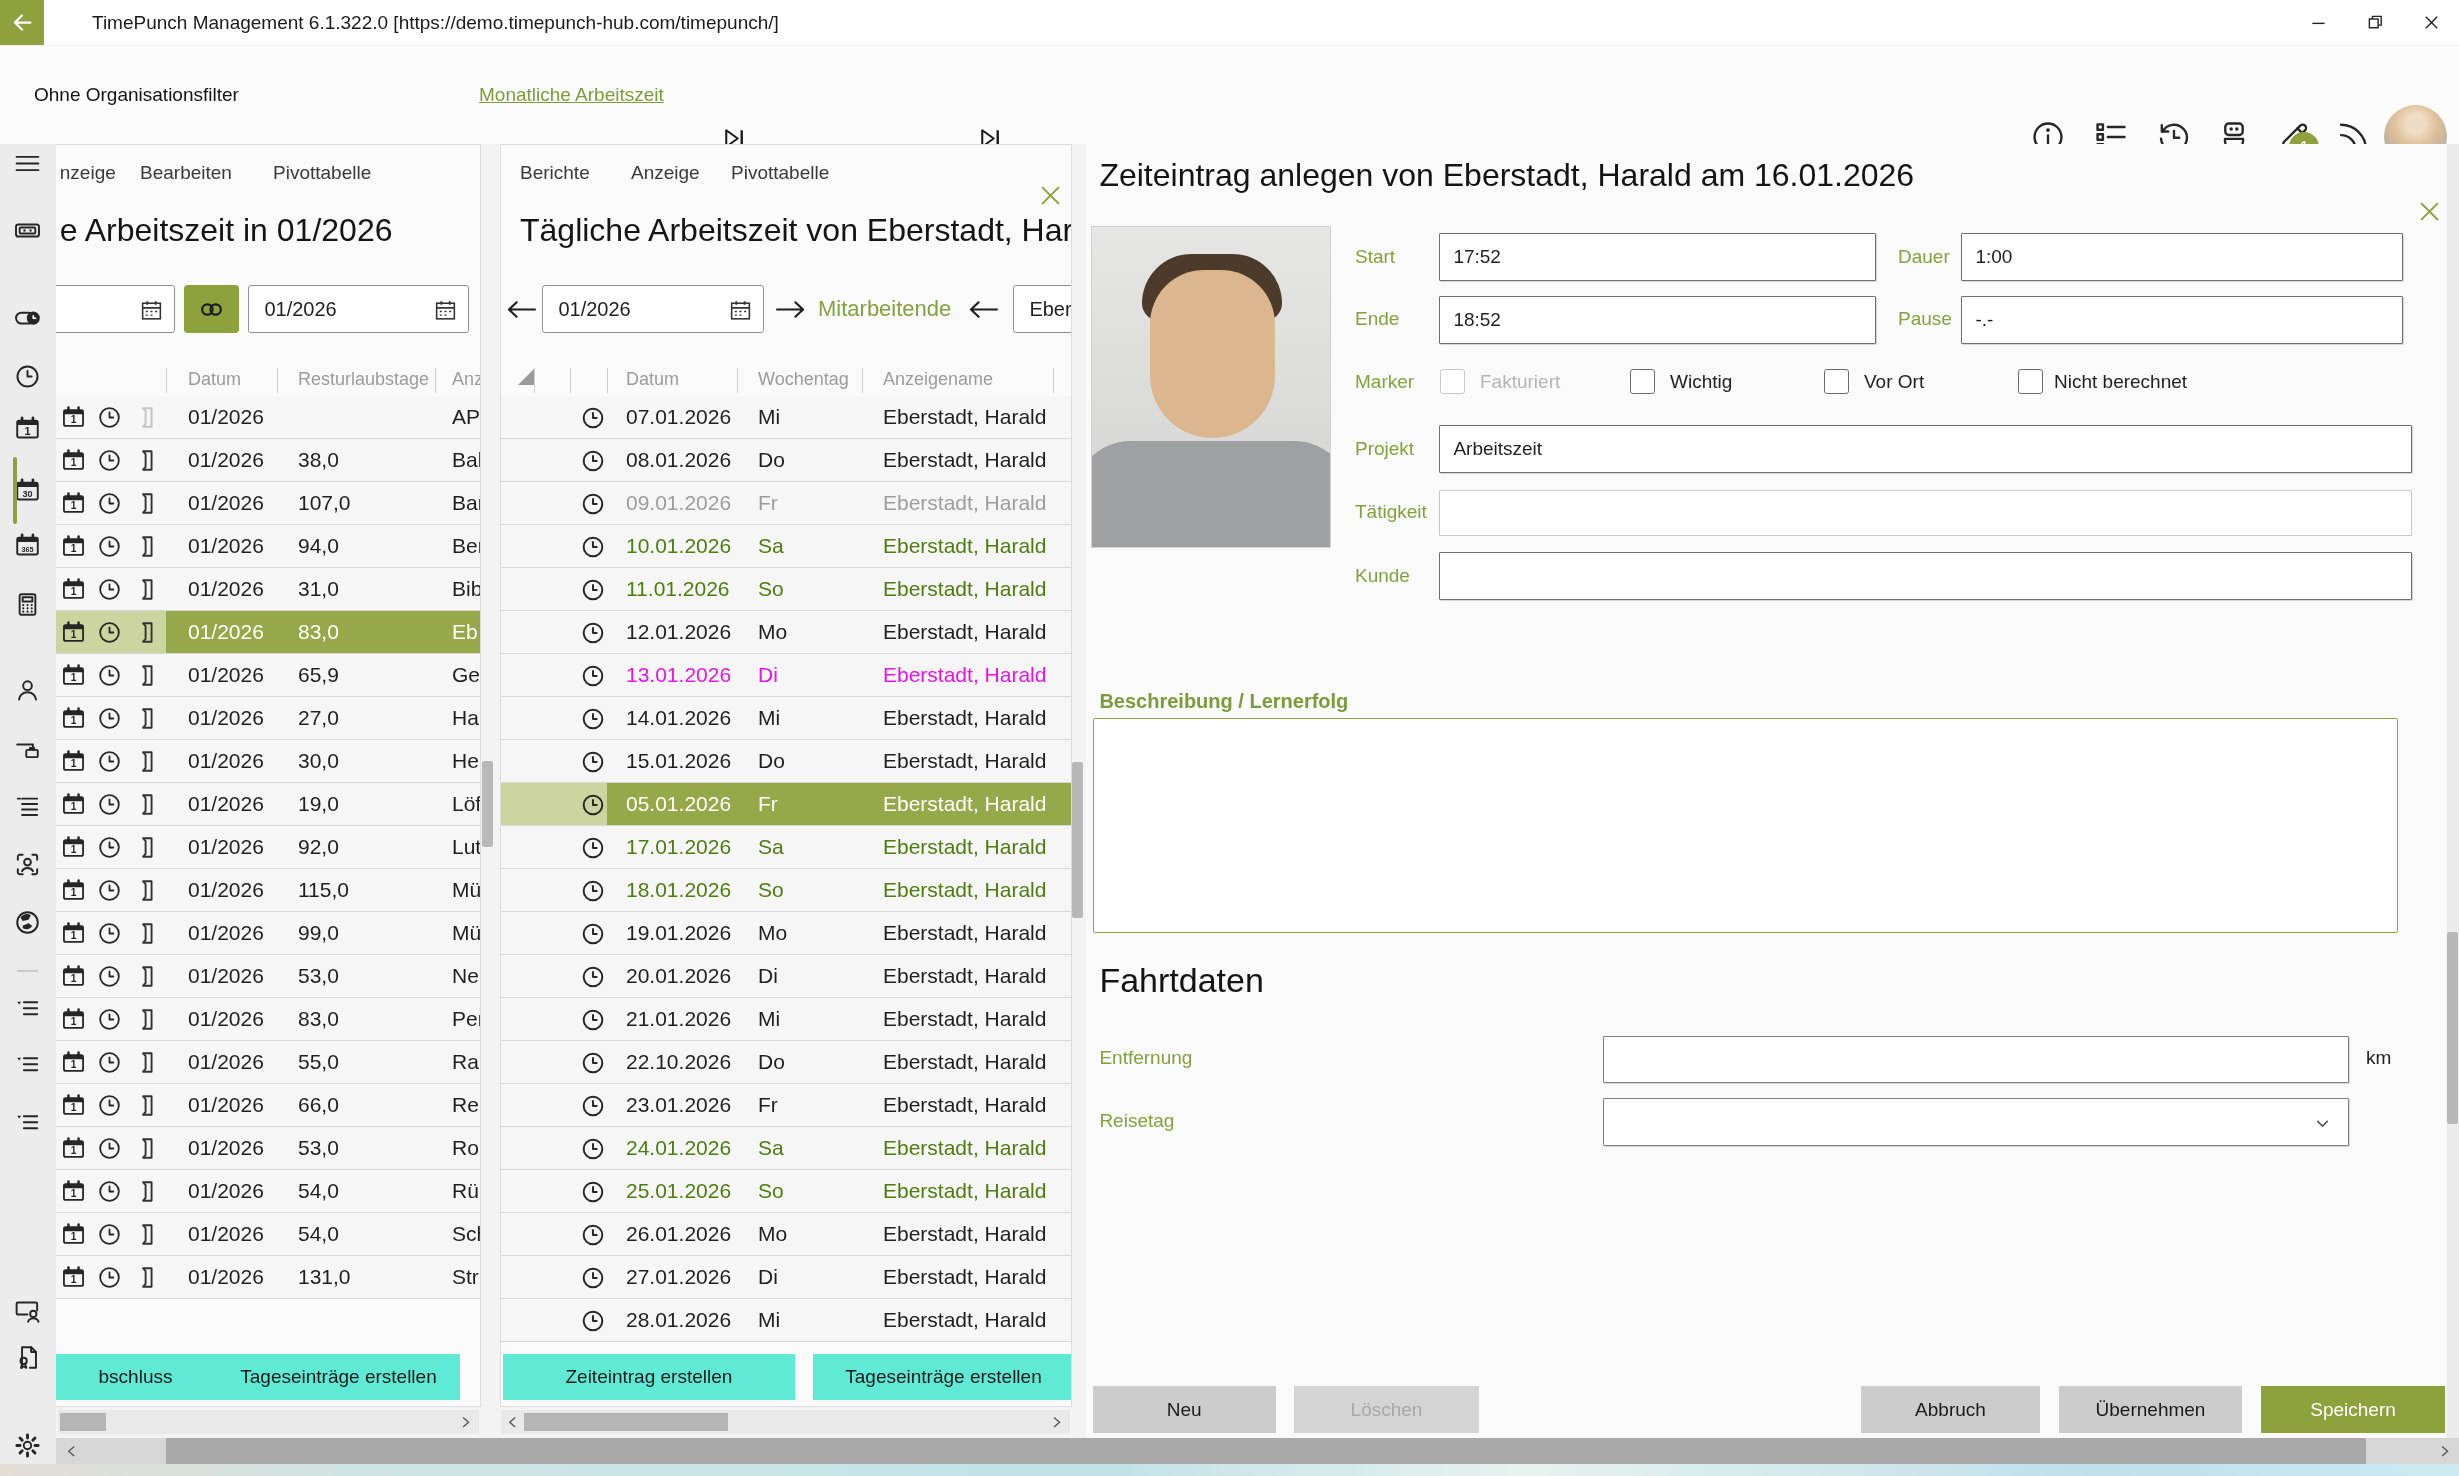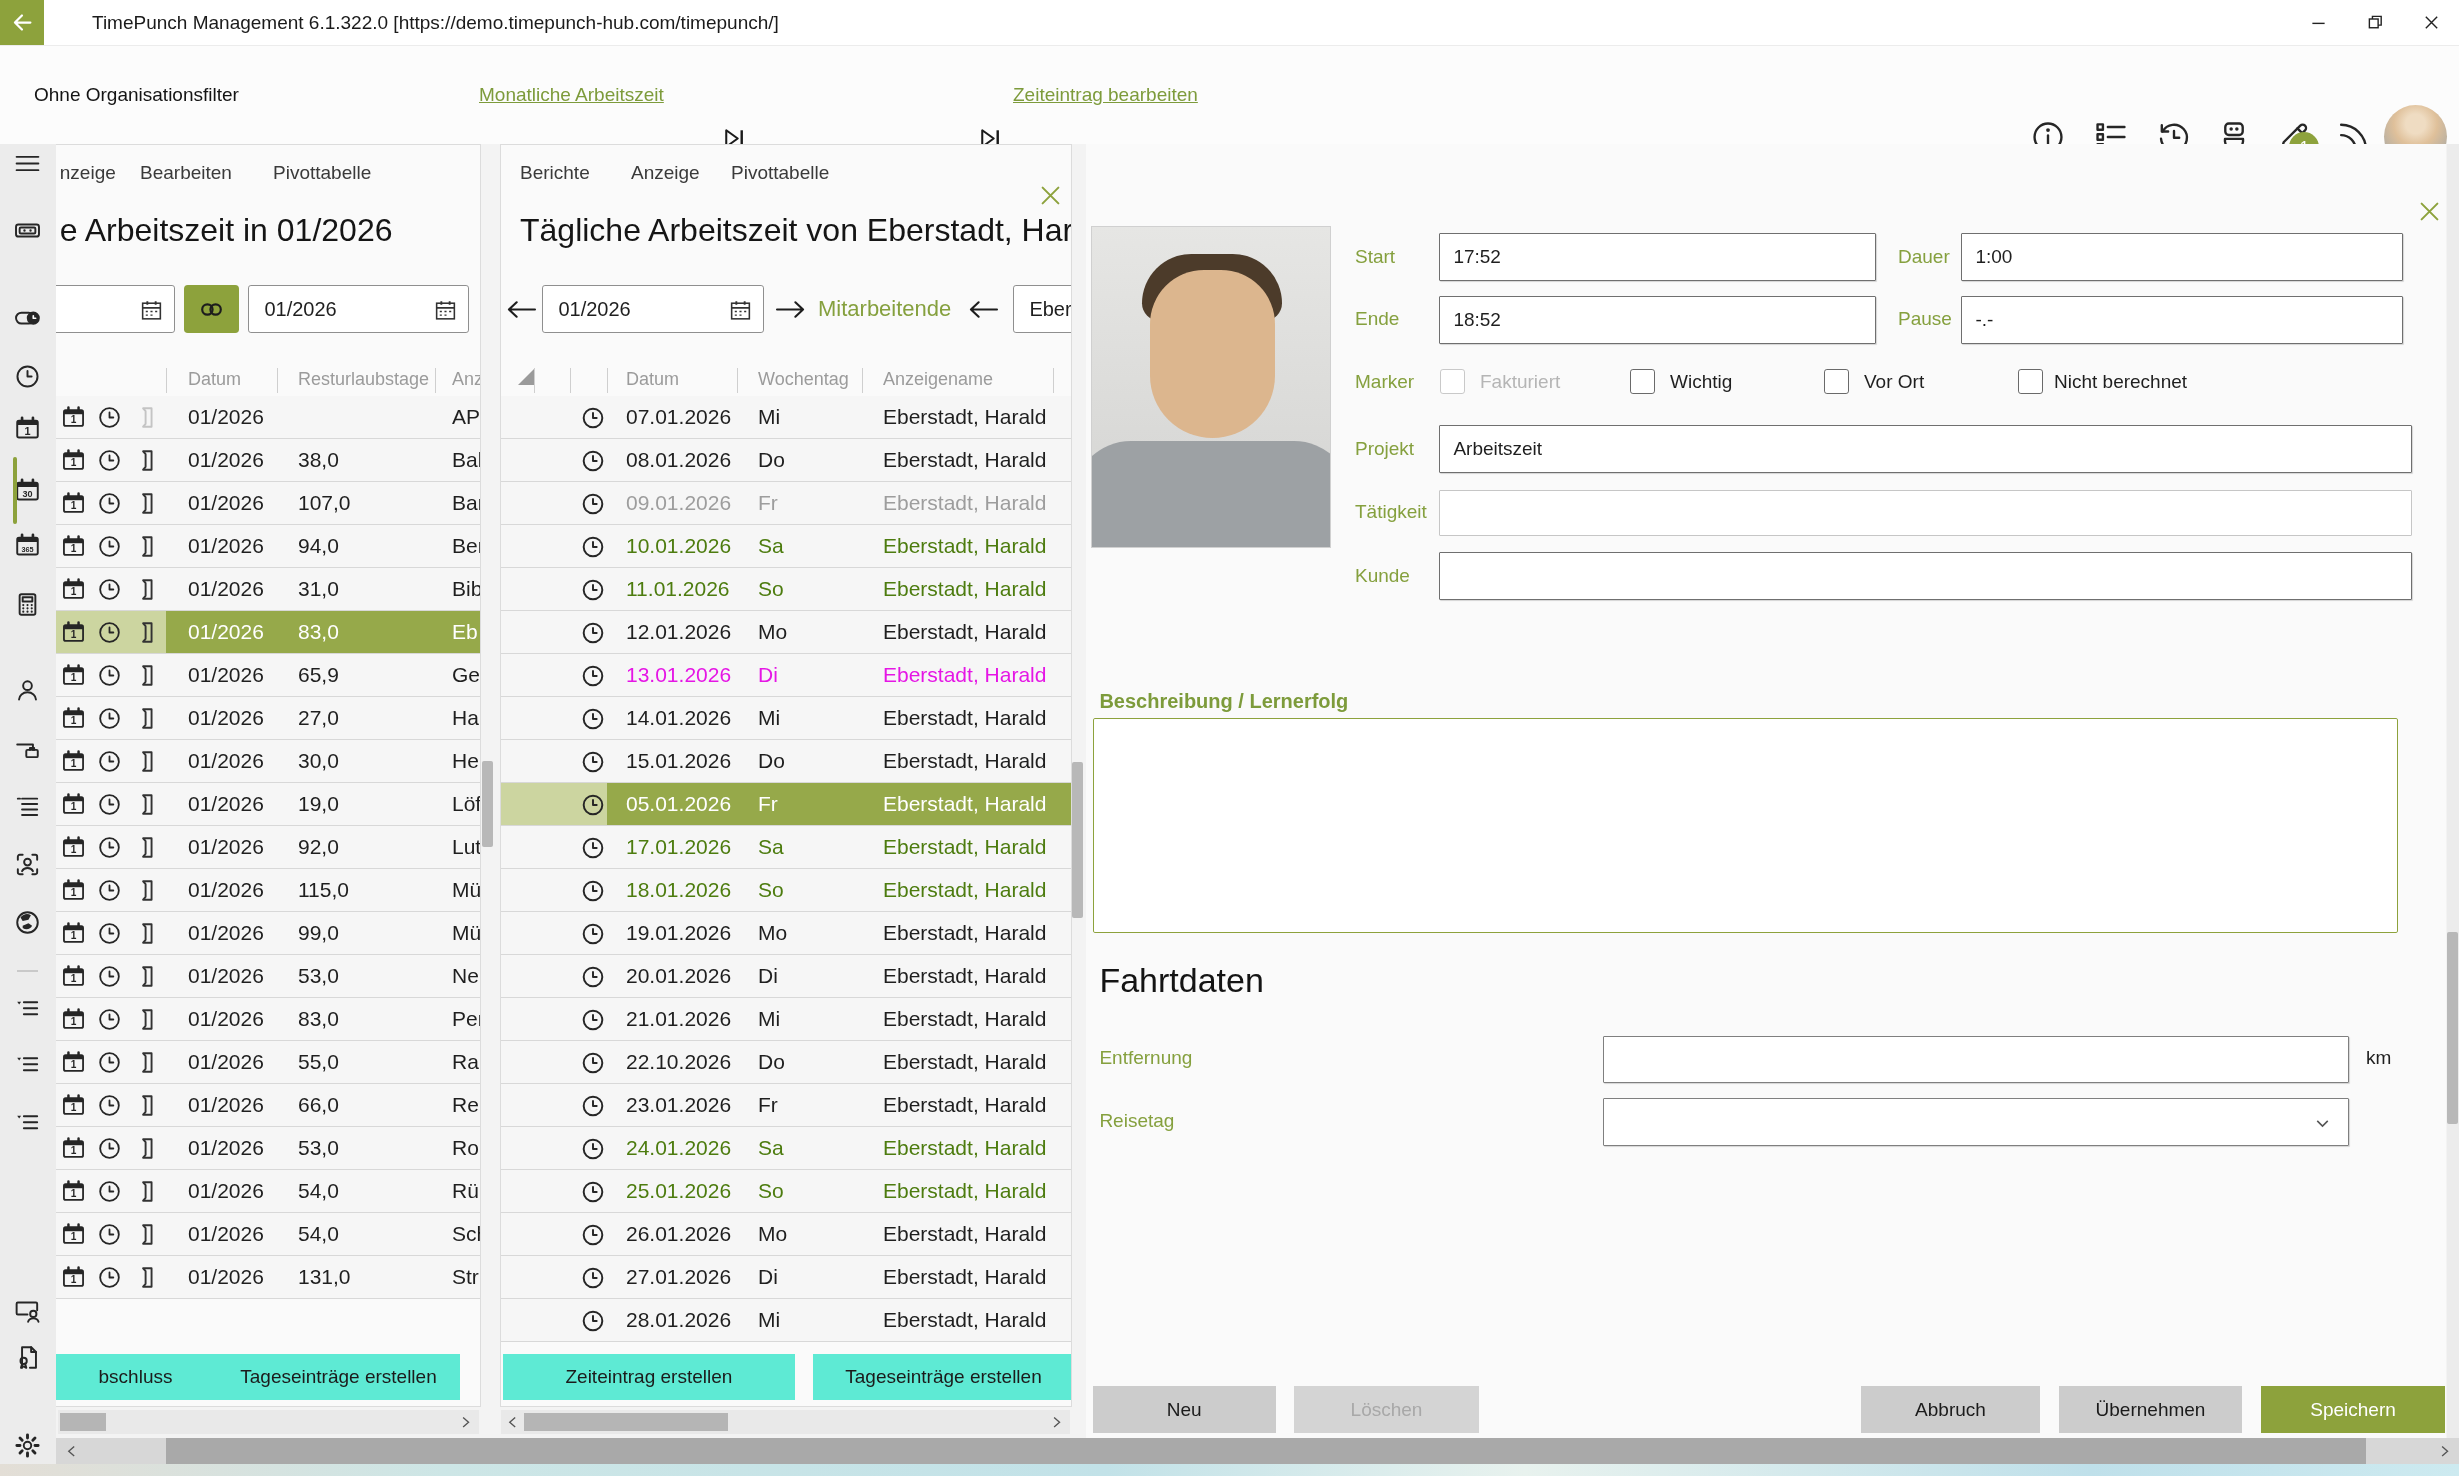--- a/index.html
+++ b/index.html
@@ -136,21 +136,20 @@
           <path d="M6 5.2v13.6l9.5-6.8z"></path>
           <path d="M18.8 5.2v13.6" stroke-width="2"></path>
         </svg>
     </span>
     <span class="step-icon" style="left:975px">
       <svg width="29" height="29" viewBox="0 0 24 24" fill="none" stroke="#1a1a1a" stroke-width="1.7" stroke-linejoin="round">
           <path d="M6 5.2v13.6l9.5-6.8z"></path>
           <path d="M18.8 5.2v13.6" stroke-width="2"></path>
         </svg>
     </span>
-    <div class="nav-link" style="left:1013px">Zeiteintrag bearbeiten</div>
     <div id="nav-icons">
         <div class="nav-ico" style="left: 2029px;">
           <svg width="38" height="38" viewBox="0 0 24 24" fill="none" stroke="#262626" stroke-width="1.5" stroke-linecap="round" stroke-linejoin="round">
             <circle cx="12" cy="12" r="8.5"></circle>
             <path d="M12 11v5"></path>
             <path d="M12 7.6h.01" stroke-width="2.4"></path>
           </svg>
         </div>
         <div class="nav-ico" style="left: 2092px;">
           <svg width="38" height="38" viewBox="0 0 24 24" fill="none" stroke="#262626" stroke-width="1.5" stroke-linecap="round" stroke-linejoin="round">
@@ -1181,20 +1180,21 @@
 
       <button class="pbtn" style="left:1.9px;width:292px">Zeiteintrag erstellen</button>
       <button class="pbtn" style="left:312px;width:261px">Tageseinträge erstellen</button>
     </div>
 
     <div class="vscroll" style="left:1072px">
       <div class="vthumb" style="top:618px;height:156px"></div>
     </div>
 
     <div class="editor">
+      <div class="ed-title">Zeiteintrag anlegen von Eberstadt, Harald am 16.01.2026</div>
       <div class="close-x" style="left:1330px;top:54px">
         <svg width="27" height="27" viewBox="0 0 24 24" stroke="#8da23c" stroke-width="1.8" stroke-linecap="round">
             <path d="M5 5l14 14M19 5 5 19"></path>
           </svg>
       </div>
       <div class="photo">
         <div class="hair"></div>
           <div class="head"></div>
           <div class="shirt"></div>
       </div>

